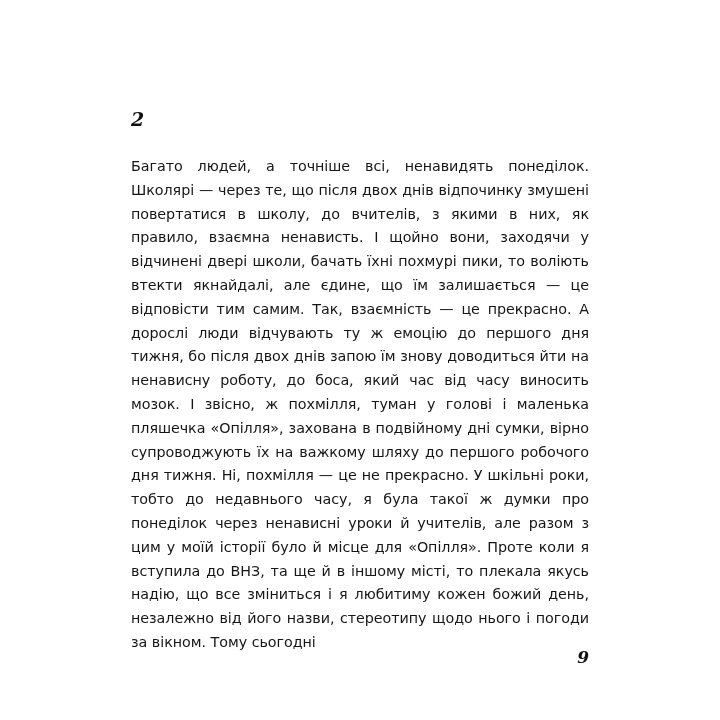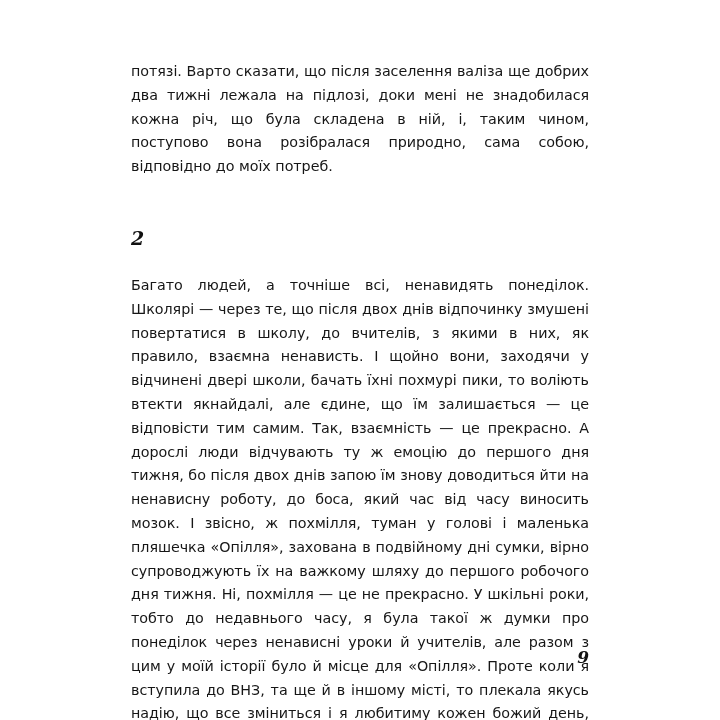--- a/index.html
+++ b/index.html
@@ -76,21 +76,20 @@
     color: #131313;
   }
 </style>
 </head>
 <body>
 
 <div class="page">
 
   <div class="text-column">
 
-    <p class="para">потязі. Варто сказати, що після заселення валіза ще добрих два тижні лежала на підлозі, доки мені не знадобилася кожна річ, що була складена в ній, і, таким чином, поступово вона розібралася природно, сама собою, відповідно до моїх потреб.</p>
 
     <div class="gap-before-chapter"></div>
 
     <p class="chapter-number">2</p>
 
     <div class="gap-after-chapter"></div>
 
     <p class="para">Багато людей, а точніше всі, ненавидять понеділок. Школярі — через те, що після двох днів відпочинку змушені повертатися в школу, до вчителів, з якими в них, як правило, взаємна ненависть. І щойно вони, заходячи у відчинені двері школи, бачать їхні похмурі пики, то воліють втекти якнайдалі, але єдине, що їм залишається — це відповісти тим самим. Так, взаємність — це прекрасно. А дорослі люди відчувають ту ж емоцію до першого дня тижня, бо після двох днів запою їм знову доводиться йти на ненависну роботу, до боса, який час від часу виносить мозок. І звісно, ж похмілля, туман у голові і маленька пляшечка «Опілля», захована в подвійному дні сумки, вірно супроводжують їх на важкому шляху до першого робочого дня тижня. Ні, похмілля — це не прекрасно. У шкільні роки, тобто до недавнього часу, я була такої ж думки про понеділок через ненависні уроки й учителів, але разом з цим у моїй історії було й місце для «Опілля». Проте коли я вступила до ВНЗ, та ще й в іншому місті, то плекала якусь надію, що все зміниться і я любитиму кожен божий день, незалежно від його назви, стереотипу щодо нього і погоди за вікном. Тому сьогодні</p>
 
   </div>

